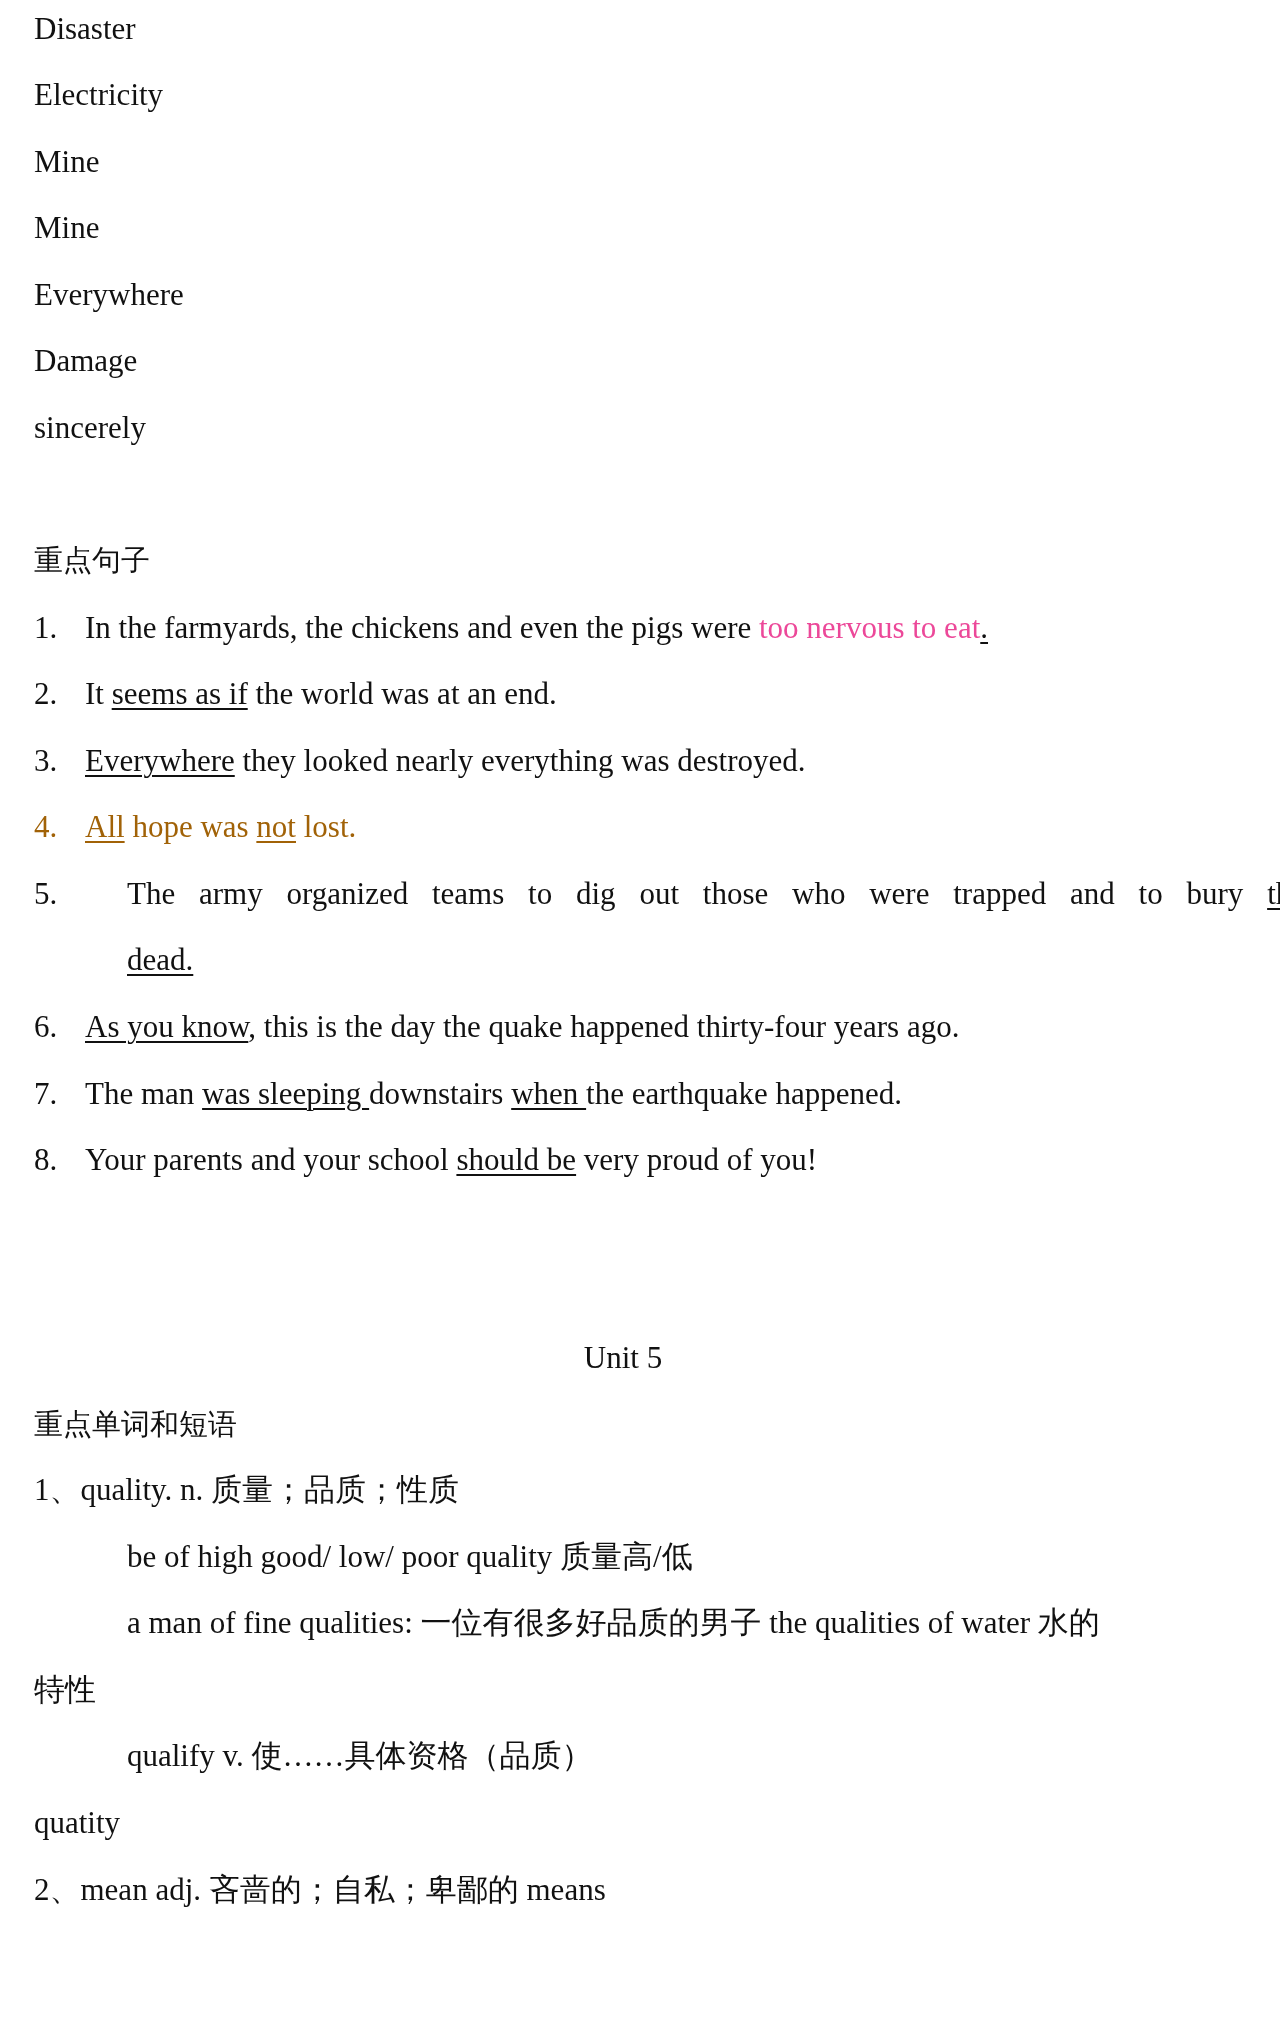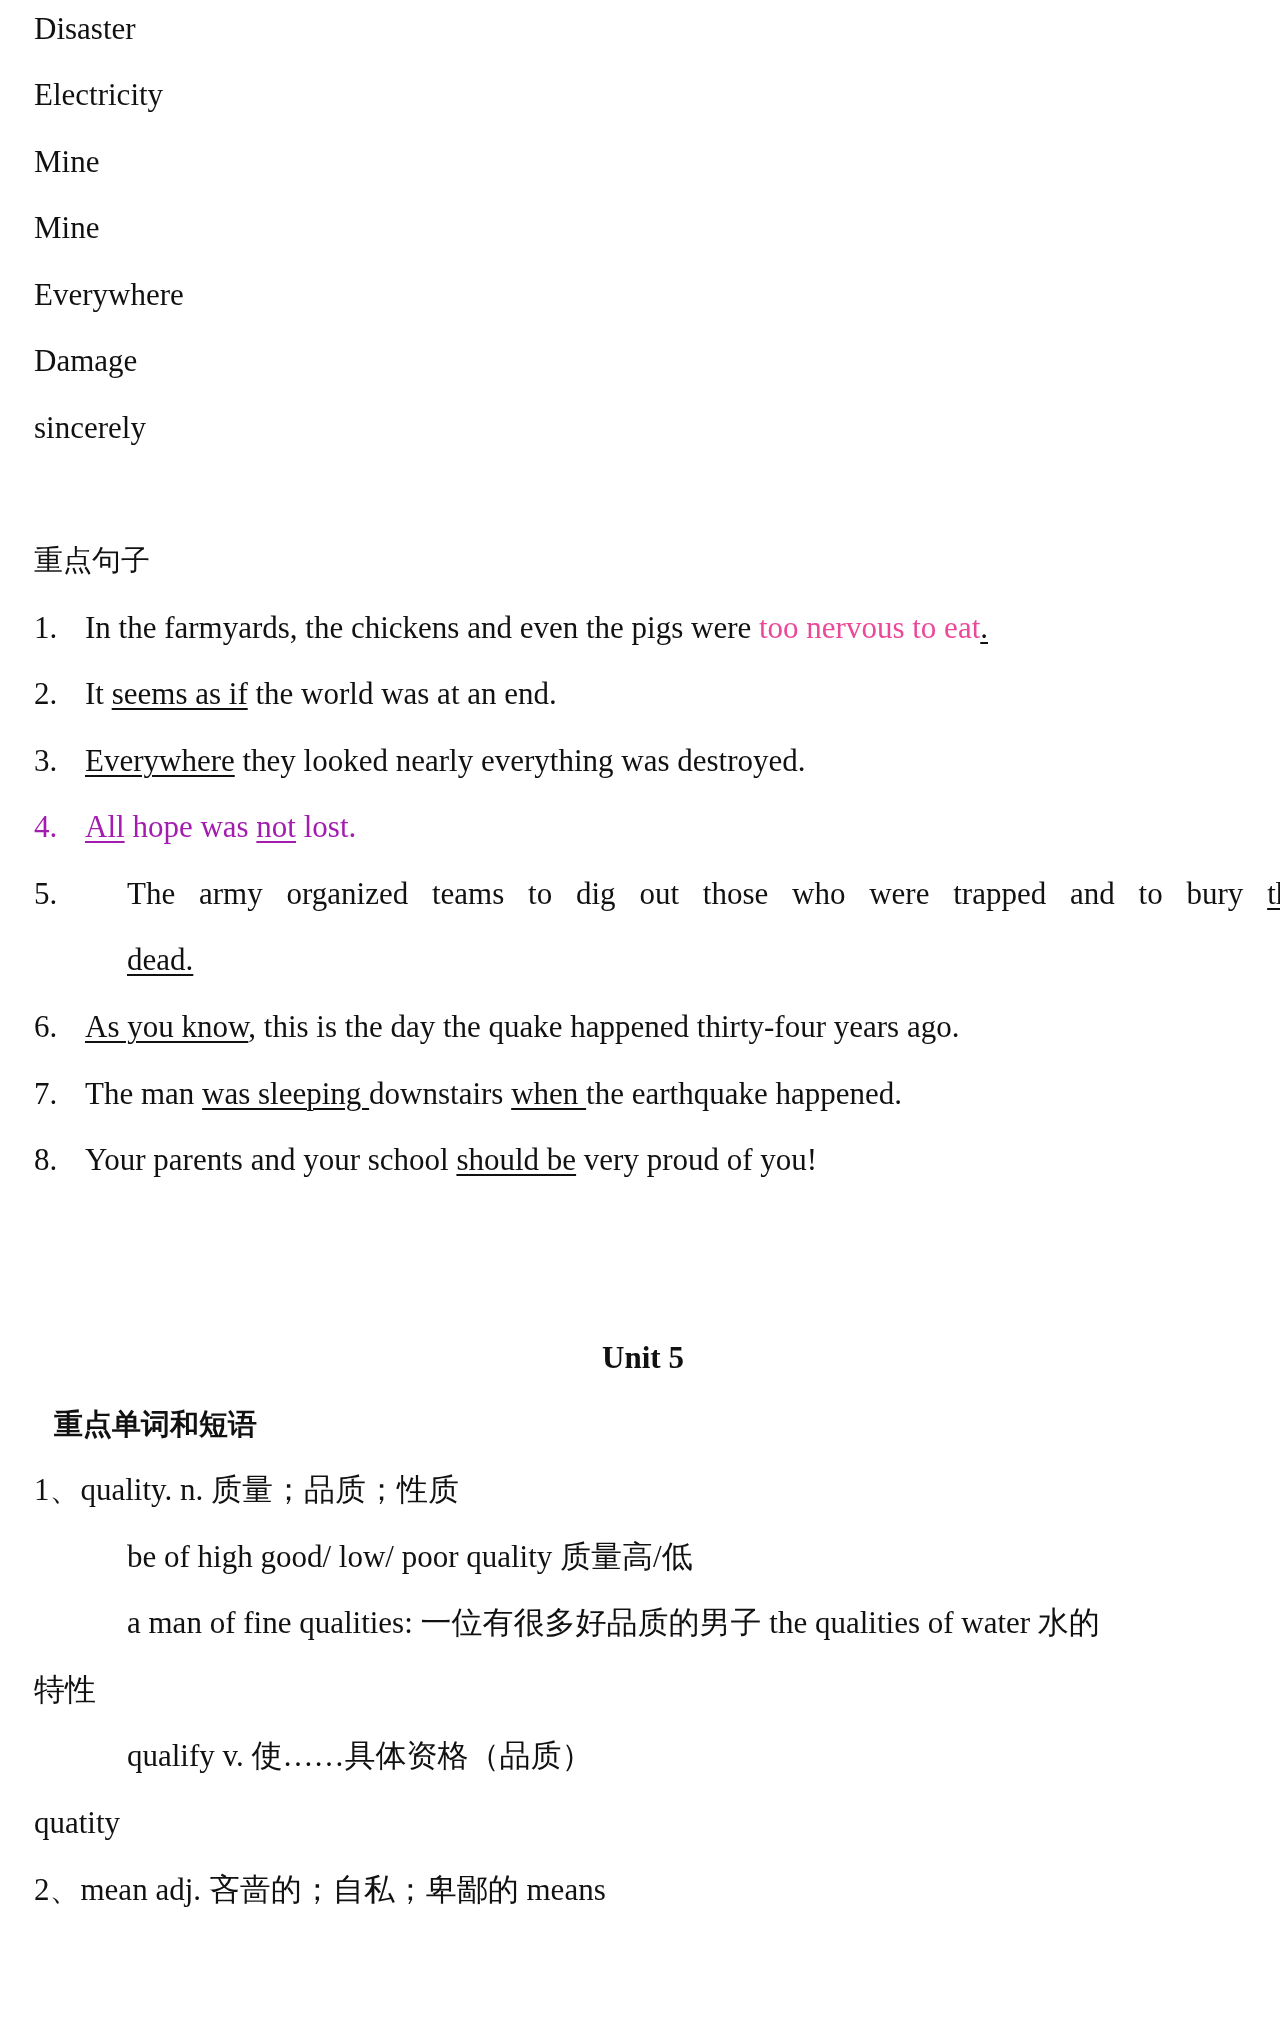--- a/index.html
+++ b/index.html
@@ -6,23 +6,23 @@
   body {
     width: 1280px; height: 2044px; position: relative; overflow: hidden;
     background: #ffffff; color: #111111;
     font-family: "Liberation Serif", "DejaVu Serif", serif;
     font-size: 31px;
   }
   .ln { position: absolute; left: 34px; height: 40px; line-height: 40px; white-space: nowrap; }
   .num { display: inline-block; width: 51px; }
   .ind { left: 85px; margin-left: 42px; }
   .u { text-decoration: underline; text-underline-offset: 4px; text-decoration-thickness: 2px; }
-  .red { color: #a21caf; }
+  .red { color: #a16207; }
   .redu { color: #ec4899; text-decoration-color: #cc1f1f; text-underline-offset: 4px; text-decoration-thickness: 2px; }
-  .bold { font-weight: bold; margin-left: 20px; }
+  .bold { font-weight: normal; }
   .center { left: 0; width: 1246px; text-align: center; }
   .just { width: 1178px; text-align-last: justify; text-align: justify; white-space: normal; }
   .cjk { font-family: "DejaVu Sans", sans-serif; font-size: 29px; }
   .pg { font-size: 24px; margin-top: 31px; }
 </style>
 </head>
 <body>
 
 <div class="ln" style="top:9px">Disaster</div>
 <div class="ln" style="top:75px">Electricity</div>

